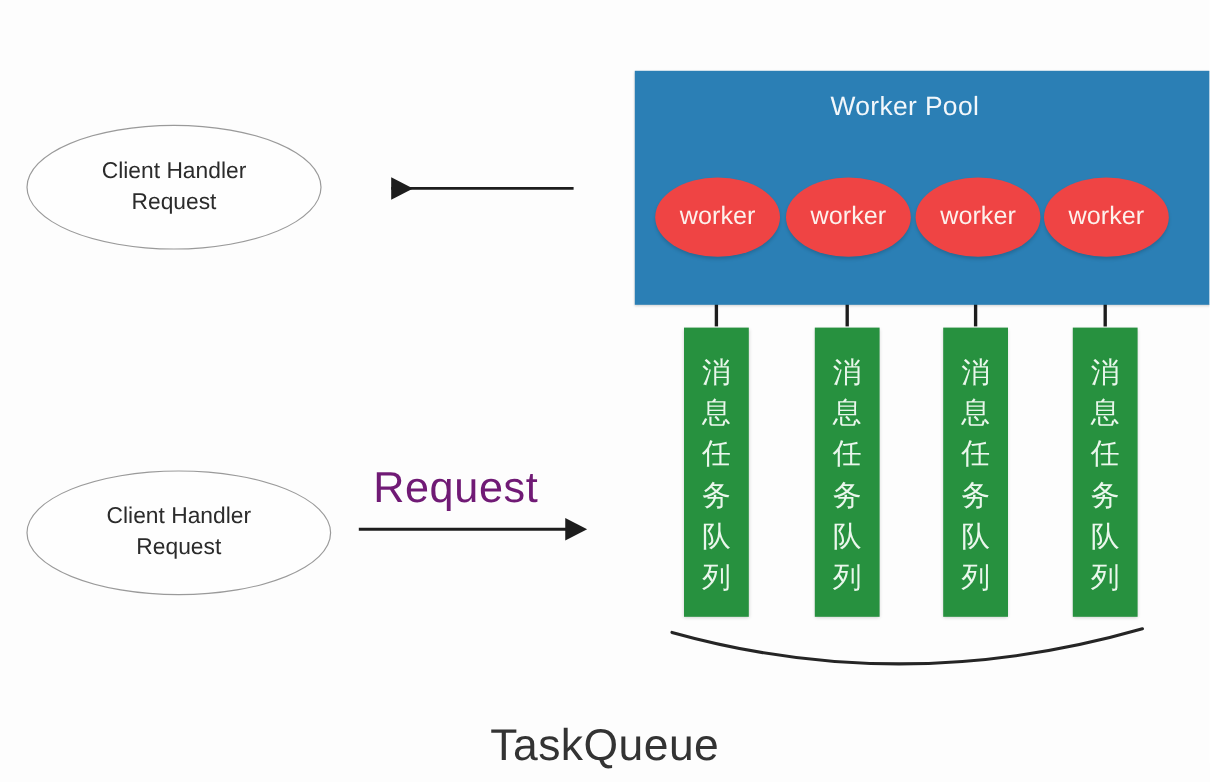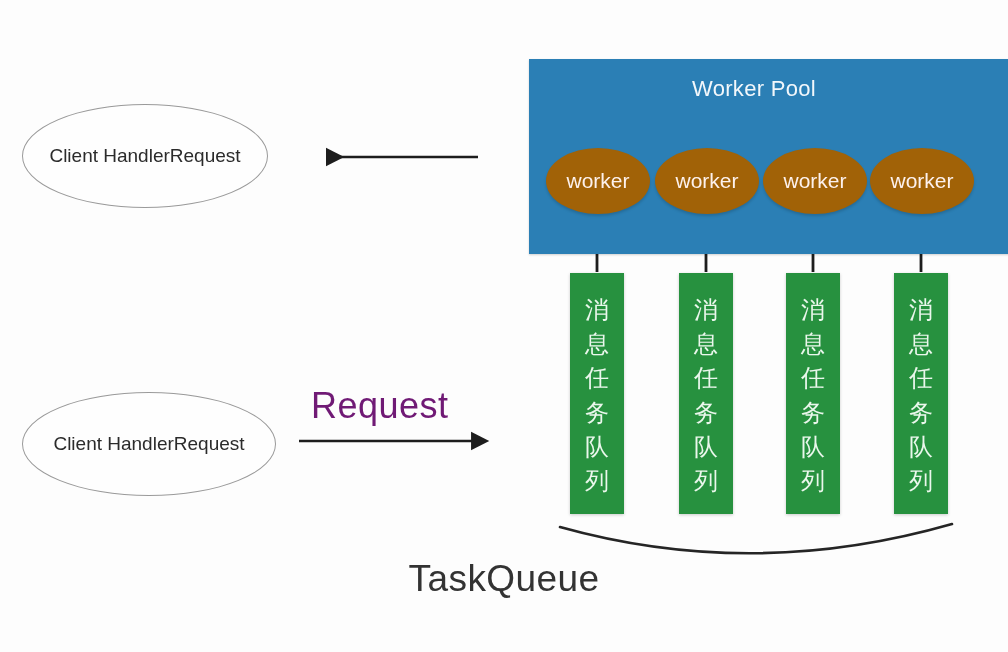--- a/index.html
+++ b/index.html
@@ -22,21 +22,21 @@
     width: 1008px;
     height: 652px;
   }
   
   .client-ellipse {
     position: absolute;
     border: 1.6px solid #9a9a9a;
     border-radius: 50%;
     background: #fefefe;
     display: flex;
-    flex-direction: row;
+    flex-direction: column;
     align-items: center;
     justify-content: center;
     color: #2b2b2b;
     font-size: 19px;
     line-height: 1.38;
     text-align: right;
     box-sizing: border-box;
   }
   #client-writer { left: 22px; top: 104px; width: 246px; height: 104px; }
   #client-reader { left: 22px; top: 392px; width: 254px; height: 104px; }
@@ -59,21 +59,21 @@
     text-align: center;
     color: #f2f7fb;
     font-size: 22px;
     letter-spacing: 0.3px;
   }
   .worker-ellipse {
     position: absolute;
     top: 89px;
     width: 104px;
     height: 66px;
-    background: #a16207;
+    background: #ef4444;
     border-radius: 50%;
     display: flex;
     align-items: center;
     justify-content: center;
     color: #fdf1ec;
     font-size: 21px;
     box-shadow: 0 2px 3px rgba(0,0,0,0.16);
   }
 
   
@@ -103,21 +103,21 @@
     position: absolute;
     left: 311px;
     top: 385px;
     color: #701a75;
     font-size: 36px;
     letter-spacing: 0.5px;
   }
   #taskqueue-label {
     position: absolute;
     left: 0;
-    top: 558px;
+    top: 600px;
     width: 1008px;
     text-align: center;
     color: #333333;
     font-size: 37px;
     letter-spacing: 0.4px;
   }
   #taskqueue-label span { position: relative; left: 0px; }
   #watermark {
     position: absolute;
     right: 10px;

